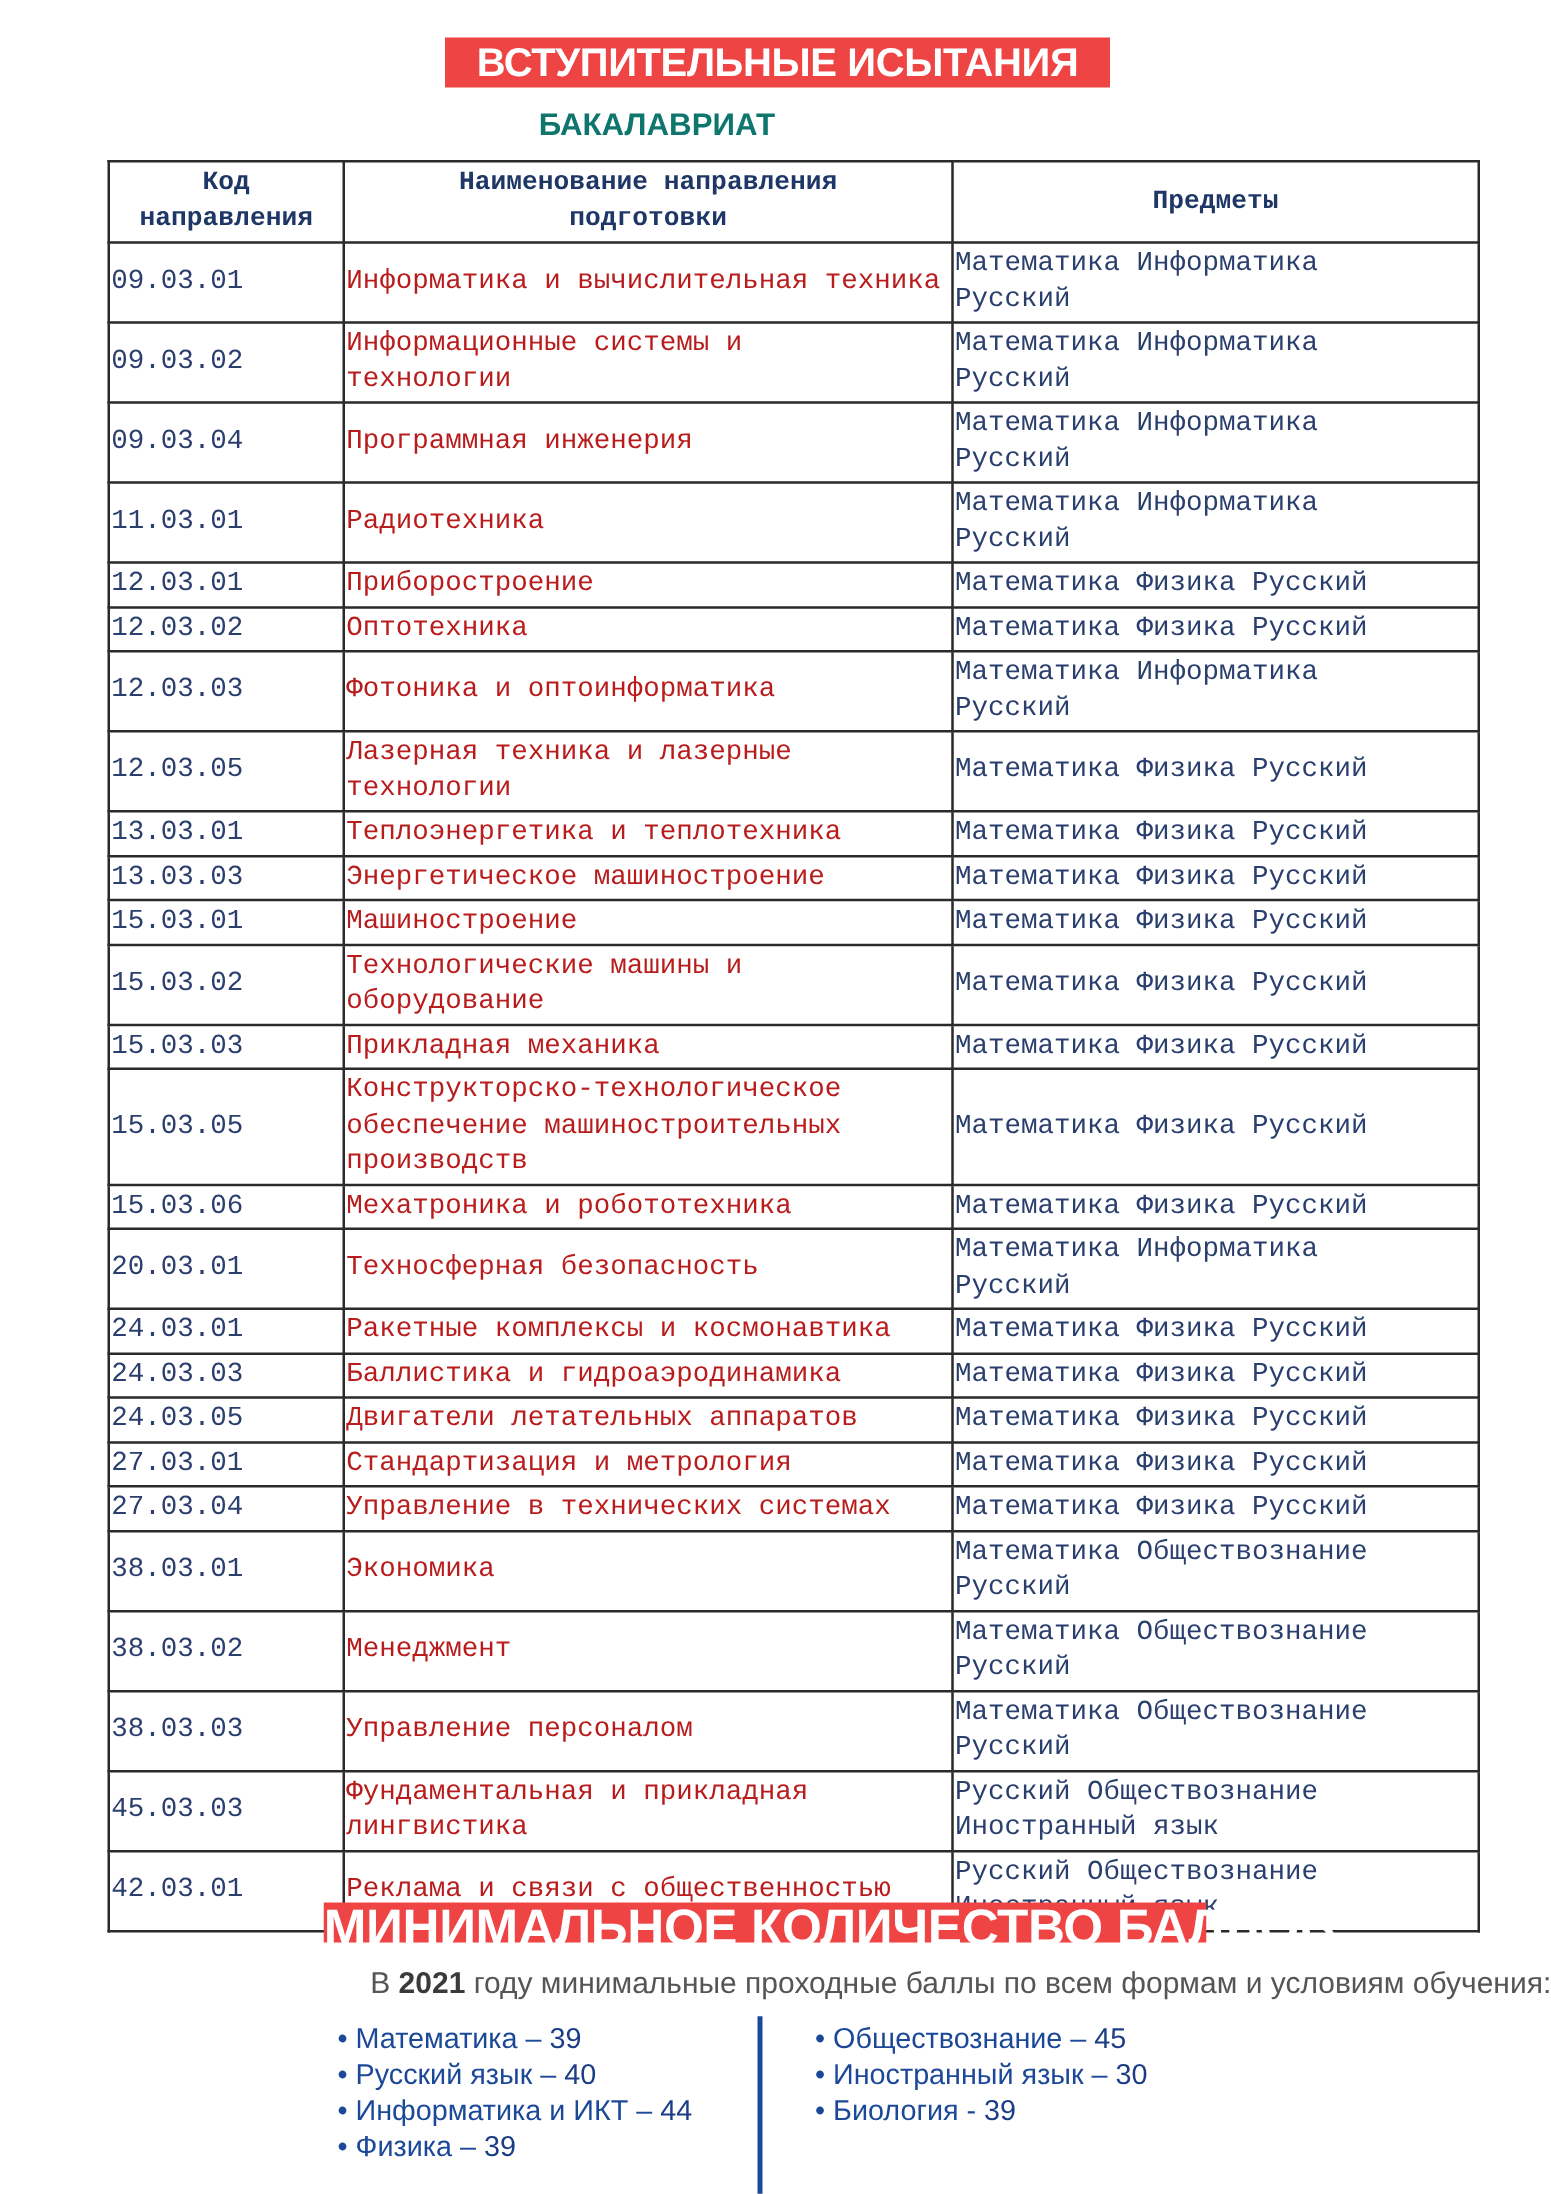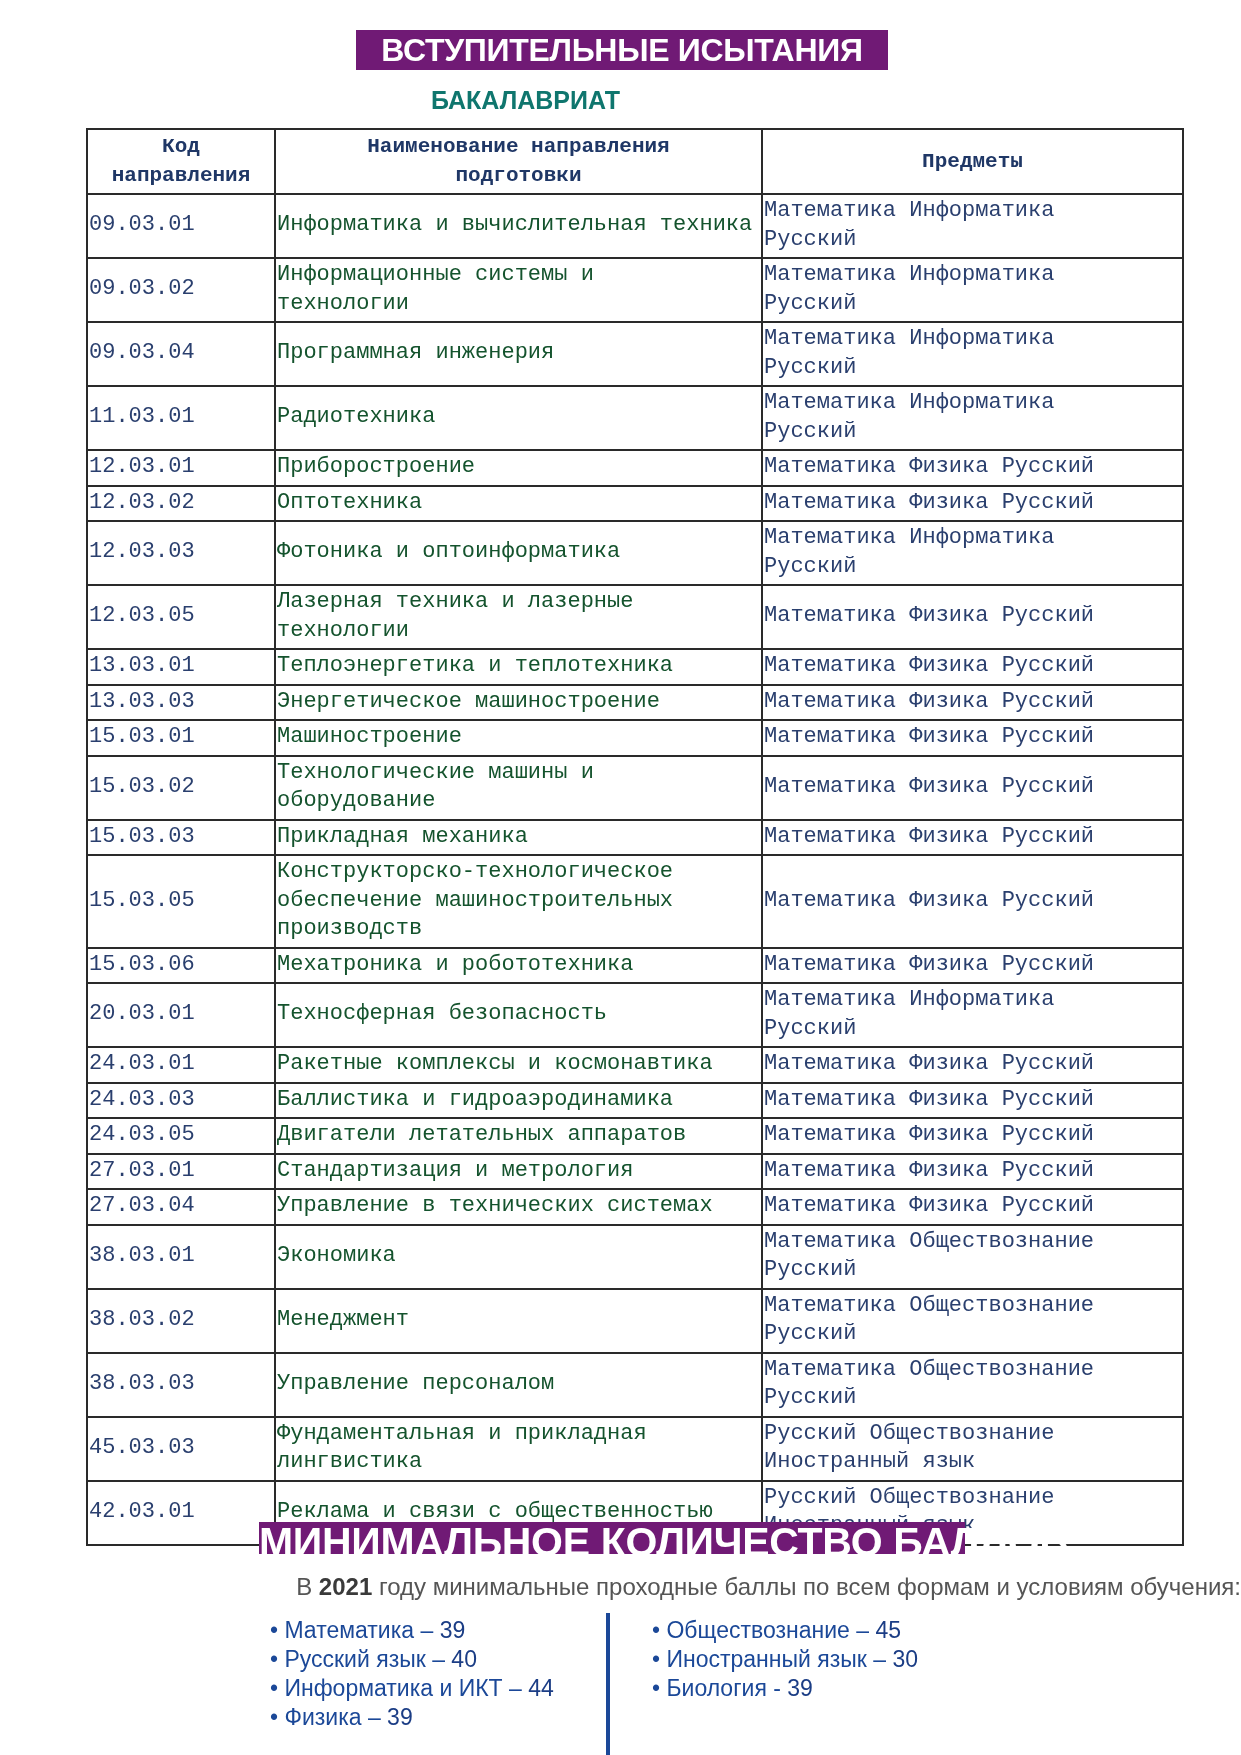--- a/index.html
+++ b/index.html
@@ -1,37 +1,37 @@
 <!DOCTYPE html>
 <html><head>
 <meta charset="utf-8">
 <style>
   html, body { margin: 0; padding: 0; background: #ffffff; }
   body { width: 1241px; height: 1755px; position: relative; overflow: hidden; font-family: "Liberation Sans", "DejaVu Sans", sans-serif; }
   .banner {
-    position: absolute; background: #701a75; color: #ffffff;
+    position: absolute; background: #ef4444; color: #ffffff;
     font-family: "Liberation Sans", sans-serif; font-weight: bold;
     text-align: center; white-space: nowrap; letter-spacing: -0.3px;
   }
   #banner-1 { left: 356px; top: 30px; width: 532px; height: 40px; line-height: 40px; font-size: 32px; }
   #subtitle { position: absolute; left: 0; width: 1051px; top: 84px; text-align: center; color: #0f766e; font-weight: bold; font-size: 25px; line-height: 32px; }
   table#admissions {
     position: absolute; left: 86px; top: 128px; width: 1096px;
     border-collapse: collapse; table-layout: fixed;
     border: 2px solid #1e1e1e;
     font-family: Liberation Mono, monospace;
   }
   #admissions col.c1 { width: 188px; }
   #admissions col.c2 { width: 487px; }
   #admissions col.c3 { width: 421px; }
   #admissions th, #admissions td { border: 2px solid #2a2a2a; vertical-align: middle; padding: 2px 1px 3px 1px; }
   #admissions th { height: 58px; color: #1f3766; font-weight: bold; font-size: 21px; line-height: 29px; text-align: center; white-space: pre-line; }
   #admissions td { font-size: 22px; line-height: 28.5px; white-space: pre-line; }
   #admissions td.code { color: #2a3f6e; margin-top: 28px; }
-  #admissions td.name { color: #14532d; }
+  #admissions td.name { color: #b91c1c; }
   #admissions td.subj { color: #2a3f6e; }
   #banner-2 { left: 259px; top: 1522px; width: 706px; height: 32px; line-height: 40px; font-size: 41px; }
   #intro { position: absolute; left: 0; width: 1241px; top: 1572px; text-align: right; font-size: 24px; line-height: 30px; color: #555555; white-space: nowrap; }
   #intro .year { font-weight: bold; color: #3a3a3a; }
   .score-col { position: absolute; top: 1616px; }
   #scores-left { left: 270px; }
   #scores-right { left: 652px; }
   .score-item { font-size: 23px; line-height: 29px; color: #1b4898; white-space: nowrap; }
   .score-item .val { font-weight: normal; color: #1b3d85; }
   #scores-divider { position: absolute; left: 606px; top: 1613px; width: 4px; height: 142px; background: #1b4898; }

